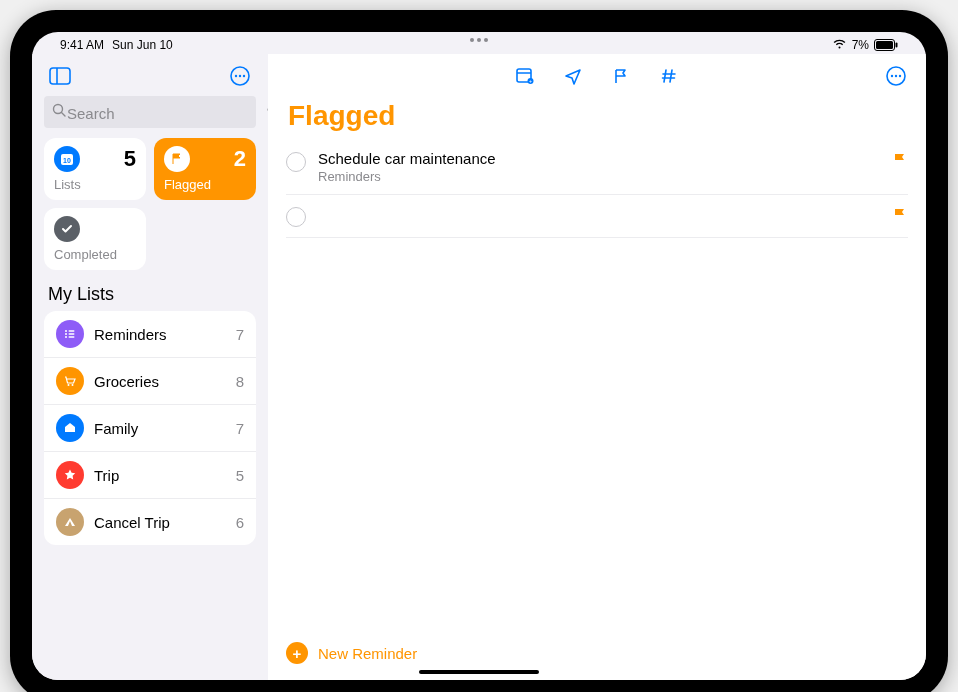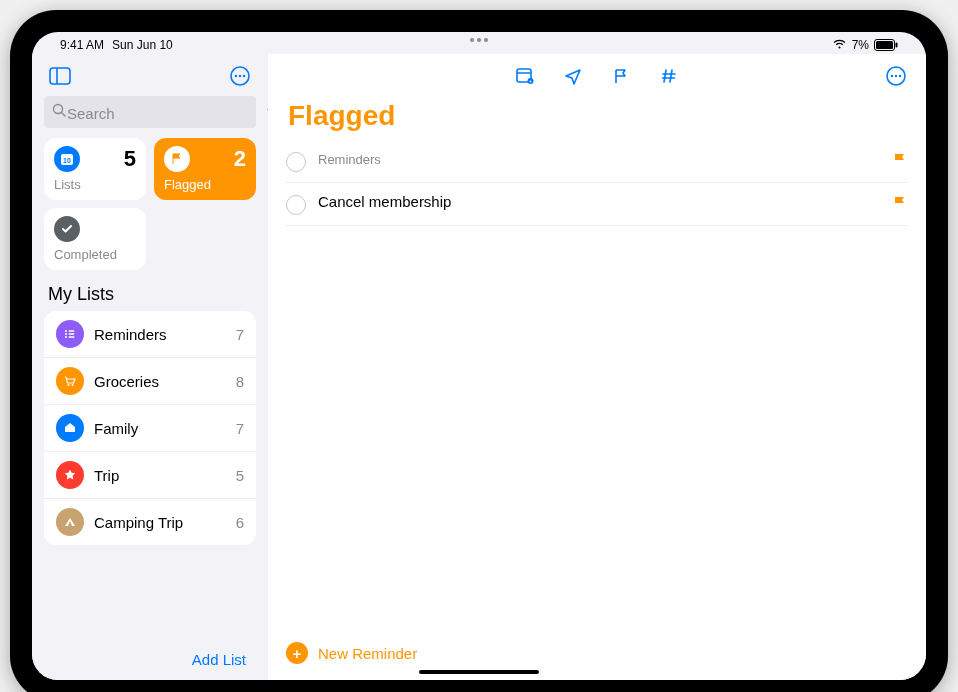--- a/index.html
+++ b/index.html
@@ -258,26 +258,25 @@
             <div class="list-name">Trip</div>
             <div class="list-count">5</div>
           </div>
           <div class="list-row">
             <div class="list-icon" style="background:#c8a36f">
                 <svg width="14" height="14" viewBox="0 0 14 14">
                   <path d="M7 3l5 8H2l5-8z" fill="#fff"></path>
                   <path d="M7 6l2 5H5l2-5z" fill="#c8a36f"></path>
                 </svg>
               </div>
-            <div class="list-name">Camping Trip</div>
+            <div class="list-name">Cancel Trip</div>
             <div class="list-count">6</div>
           </div>
         </div>
 
-        <div class="add-list">Add List</div>
       </div>
 
       <div class="main">
         <div class="main-toolbar">
           <div class="spacer"></div>
           <div class="tool-icon">
               <svg width="20" height="18" viewBox="0 0 20 18">
                 <rect x="2" y="2" width="14" height="13" rx="2" stroke="#007aff" stroke-width="1.6" fill="none"></rect>
                 <line x1="2" y1="6" x2="16" y2="6" stroke="#007aff" stroke-width="1.6"></line>
                 <circle cx="15.5" cy="14" r="3" fill="#007aff"></circle>
@@ -309,30 +308,30 @@
               </svg>
             </div>
         </div>
 
         <div class="main-title" style="color:#ff9500">Flagged</div>
 
         <div class="reminders">
           <div class="reminder">
             <div class="circle"></div>
             <div class="reminder-body">
+              <div class="reminder-title">Schedule car maintenance</div>
               <div class="reminder-sub">Reminders</div>
             </div>
             <div class="flag"><svg width="16" height="16" viewBox="0 0 16 16">
                   <path d="M3 2v12M3 2h9l-2 3 2 3H3" fill="#ff9500"></path>
                 </svg></div>
           </div>
           <div class="reminder">
             <div class="circle"></div>
             <div class="reminder-body">
-              <div class="reminder-title">Cancel membership</div>
             </div>
             <div class="flag"><svg width="16" height="16" viewBox="0 0 16 16">
                   <path d="M3 2v12M3 2h9l-2 3 2 3H3" fill="#ff9500"></path>
                 </svg></div>
           </div>
         </div>
 
         <div class="new-reminder">
           <div class="plus-circle">+</div>
           <span>New Reminder</span>

